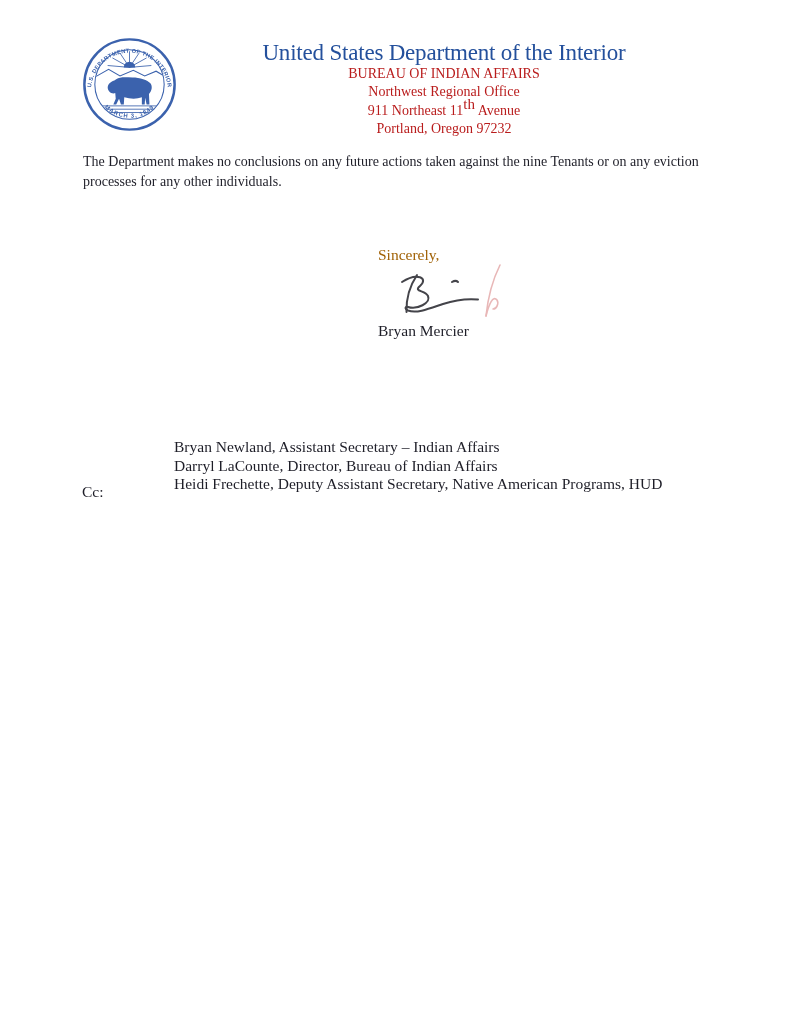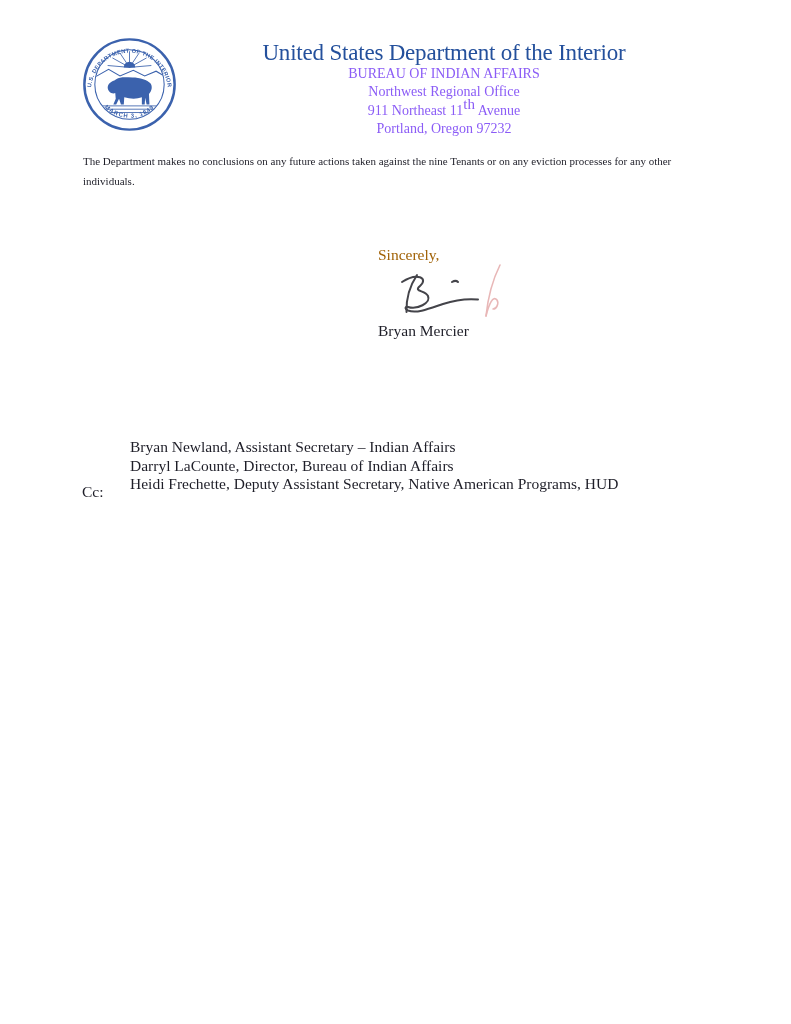--- a/index.html
+++ b/index.html
@@ -37,35 +37,35 @@
     font-size: 23px;
     letter-spacing: -0.2px;
     color: #24509c;
     line-height: 25px;
     margin: 0;
     font-weight: normal;
   }
   .letterhead .sub {
     font-size: 14px;
     line-height: 18.3px;
-    color: #8b5cf6;
+    color: #b91c1c;
     text-align: center;
   }
   .letterhead .sub sup {
     font-size: 15px;
     line-height: 0;
   }
 
   
   .body-paragraph {
     position: absolute;
     left: 83px;
     top: 152px;
     width: 636px;
-    font-size: 11px;
+    font-size: 14px;
     line-height: 19.5px;
     color: #1e1e28;
   }
 
   
   .closing {
     position: absolute;
     left: 378px;
     top: 246px;
     font-size: 15.5px;
@@ -112,21 +112,21 @@
     display: flex;
     font-size: 15.5px;
     line-height: 18.6px;
     color: #1e1e28;
   }
   .cc-label {
     width: 48px;
     flex: 0 0 48px;
     margin-top: 45px;
   }
-  .cc-list div { white-space: nowrap; }
+  .cc-list div { white-space: nowrap; margin-left: 44px; }
 </style>
 </head>
 <body>
 
 <div class="page">
 
   <svg class="seal" viewBox="0 0 100 100" xmlns="http://www.w3.org/2000/svg">
     <defs>
       <path id="topArc" d="M 9.5,57 A 40.5,40.5 0 1 1 90.5,57" fill="none"></path>
       <path id="bottomArc" d="M 15,61 A 37.5,37.5 0 0 0 85,61" fill="none"></path>

